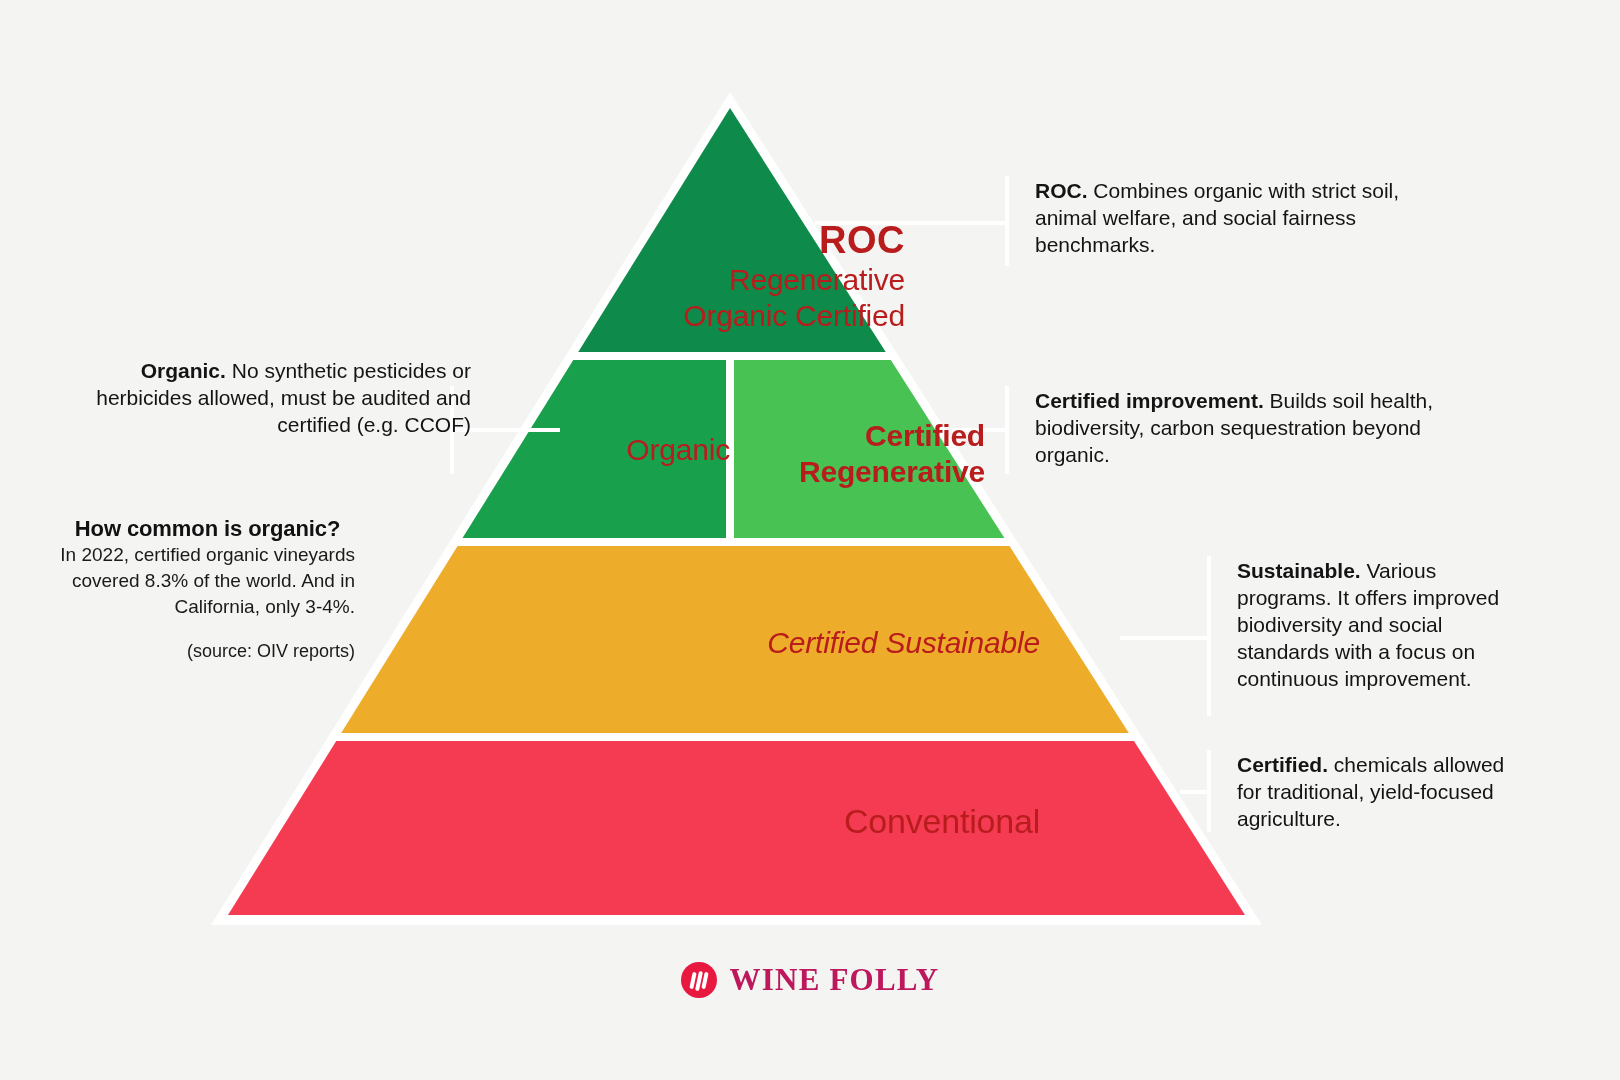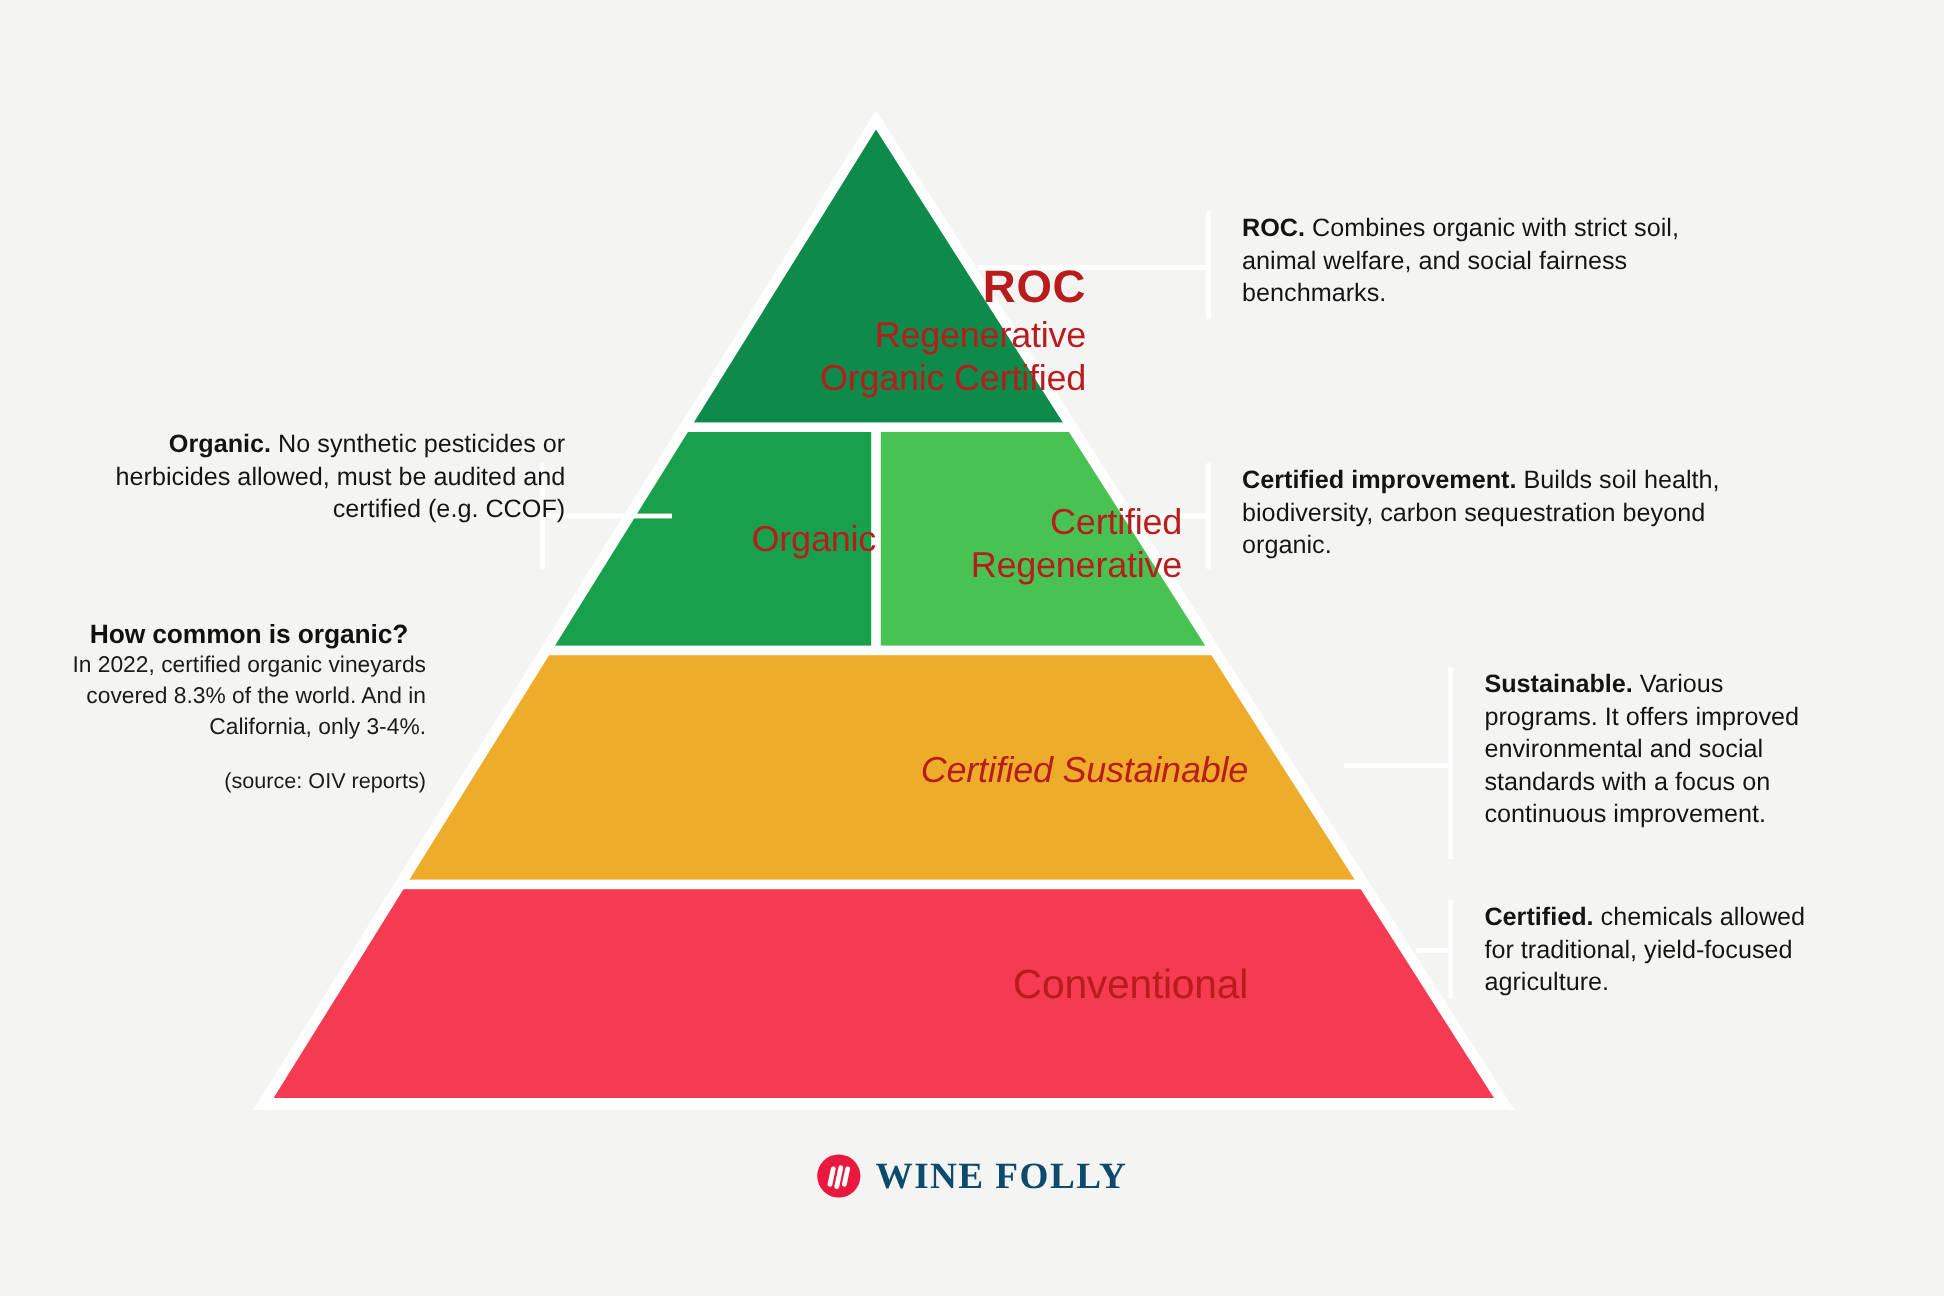--- a/index.html
+++ b/index.html
@@ -54,21 +54,21 @@
   }
   #label-roc {
     left: 560px; top: 218px; width: 345px;
   }
   #label-organic {
     left: 515px; top: 432px; width: 215px;
     font-size: 30px; font-weight: 400;
   }
   #label-certreg {
     left: 740px; top: 418px; width: 245px;
-    font-size: 30px; font-weight: 400; line-height: 1.2;
+    font-size: 30px; font-weight: 700; line-height: 1.2;
   }
   #label-sustainable {
     left: 420px; top: 625px; width: 620px;
     font-size: 30px; font-weight: 500; font-style: italic;
   }
   #label-conventional {
     left: 420px; top: 802px; width: 620px;
     font-size: 34px; font-weight: 400;
   }
 
@@ -150,21 +150,21 @@
     transform: rotate(12deg);
   }
   #logo-mark i:nth-child(1) { left: 10px; height: 17px; top: 10px; }
   #logo-mark i:nth-child(2) { left: 16px; height: 20px; top: 9px;  }
   #logo-mark i:nth-child(3) { left: 22px; height: 17px; top: 10px; }
   #logo-text {
     font-family: "Liberation Serif", serif;
     font-weight: 700;
     font-size: 31px;
     letter-spacing: 1.2px;
-    color: #0c4a6e;
+    color: #be185d;
   }
 </style>
 </head>
 <body>
 
 <div id="stage">
 
   <svg id="pyramid-svg" viewBox="0 0 1620 1080">
     <defs>
       <clipPath id="clip-pyramid">
@@ -217,21 +217,21 @@
 
   <div class="callout right" id="callout-roc">
     <b>ROC.</b><span> Combines organic with strict soil, animal welfare, and social fairness benchmarks.</span>
   </div>
 
   <div class="callout right" id="callout-certreg">
     <b>Certified improvement.</b><span> Builds soil health, biodiversity, carbon sequestration beyond organic.</span>
   </div>
 
   <div class="callout right" id="callout-sustain">
-    <b>Sustainable.</b><span> Various programs. It offers improved environmental and social standards with a focus on continuous improvement.</span>
+    <b>Sustainable.</b><span> Various programs. It offers improved biodiversity and social standards with a focus on continuous improvement.</span>
   </div>
 
   <div class="callout right" id="callout-baseline">
     <b>Certified.</b><span> chemicals allowed for traditional, yield-focused agriculture.</span>
   </div>
 
   <div class="callout left" id="callout-organic">
     <b>Organic.</b><span> No synthetic pesticides or herbicides allowed, must be audited and certified (e.g. CCOF)</span>
   </div>
 

